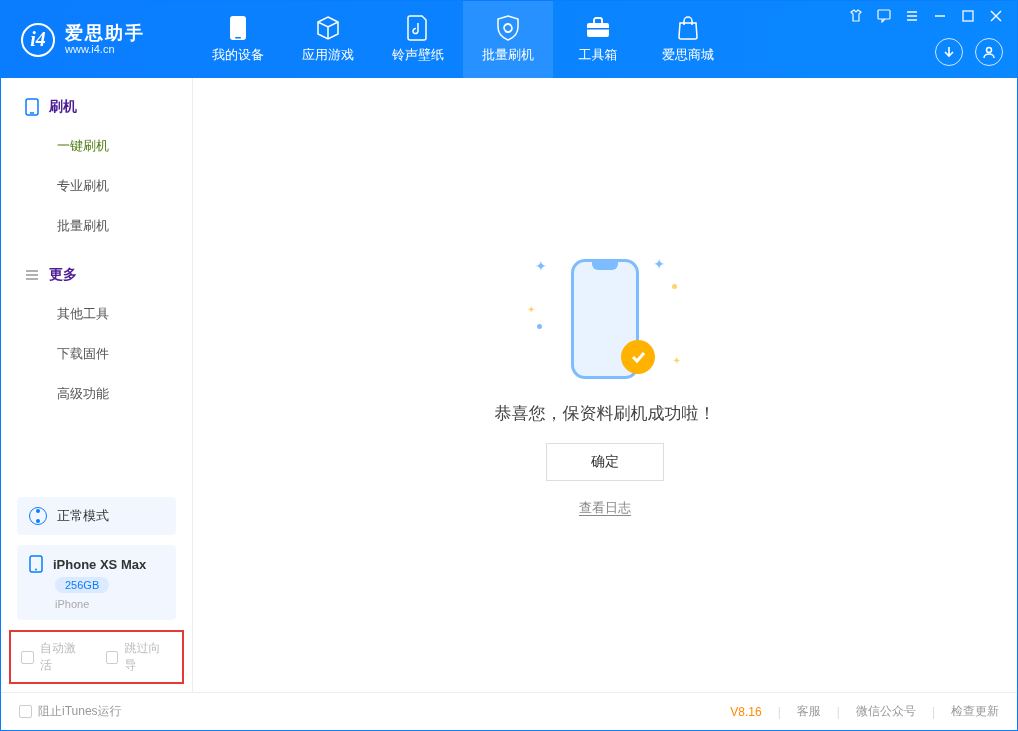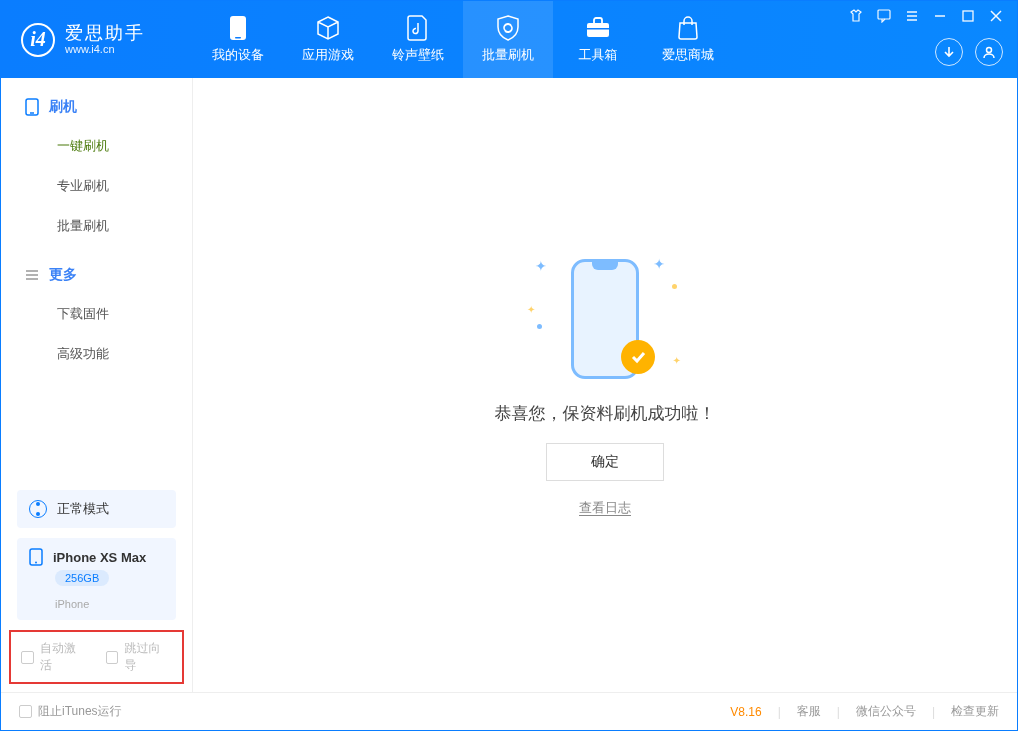--- a/index.html
+++ b/index.html
@@ -1,52 +1,52 @@
 <!DOCTYPE html>
 <html><head>
 <meta charset="utf-8">
 <style>
 * { margin: 0; padding: 0; box-sizing: border-box; font-family: "Microsoft YaHei", Arial, sans-serif; }
 body { width: 1018px; height: 731px; background: #fff; border: 1px solid #0a7dff; overflow: hidden; }
 .header { height: 77px; background: linear-gradient(to right, #0a7dff, #0a88ff); display: flex; align-items: stretch; color: #fff; }
 .logo-area { width: 192px; display: flex; align-items: center; padding-left: 20px; }
 .logo-icon { width: 34px; height: 34px; border: 2.5px solid #fff; border-radius: 50%; display: flex; align-items: center; justify-content: center; font-family: Georgia, serif; font-style: italic; font-weight: bold; font-size: 20px; margin-right: 10px; }
-.logo-text .cn { font-size: 18px; font-weight: normal; letter-spacing: 2px; line-height: 1.1; }
+.logo-text .cn { font-size: 18px; font-weight: bold; letter-spacing: 2px; line-height: 1.1; }
 .logo-text .en { font-size: 11px; opacity: 0.9; }
 .nav-tabs { display: flex; }
 .nav-tab { width: 90px; display: flex; flex-direction: column; align-items: center; justify-content: center; gap: 5px; cursor: pointer; font-size: 13px; position: relative; }
 .nav-tab.active { background: rgba(255,255,255,0.12); }
 .nav-tab .tab-icon { width: 26px; height: 26px; display: flex; align-items: center; justify-content: center; }
 .nav-tab svg { fill: #fff; }
 .header-right { margin-left: auto; display: flex; flex-direction: column; justify-content: space-between; padding: 8px 14px 12px 0; align-items: flex-end; }
 .win-controls { display: flex; gap: 14px; align-items: center; }
 .win-btn { width: 14px; height: 14px; cursor: pointer; display: flex; align-items: center; justify-content: center; opacity: 0.95; }
 .win-btn svg { stroke: #fff; fill: none; }
 .user-icons { display: flex; gap: 12px; }
 .circle-icon { width: 28px; height: 28px; border: 1.5px solid rgba(255,255,255,0.8); border-radius: 50%; display: flex; align-items: center; justify-content: center; cursor: pointer; }
 .circle-icon svg { stroke: #fff; fill: none; }
 
 .body-area { display: flex; height: 614px; }
 .sidebar { width: 192px; border-right: 1px solid #eee; display: flex; flex-direction: column; }
 .side-section { padding: 14px 0 0 0; }
-.side-header { display: flex; align-items: center; gap: 10px; padding: 6px 24px 10px; font-size: 14px; color: #3b82f6; font-weight: bold; }
+.side-header { display: flex; align-items: center; gap: 10px; padding: 6px 24px 10px; font-size: 14px; color: #4c1d95; font-weight: bold; }
 .side-header svg { flex-shrink: 0; }
 .side-item { padding: 11px 0 11px 56px; font-size: 13px; color: #555; cursor: pointer; }
 .side-item.active { color: #4d7c0f; }
 .side-spacer { flex: 1; }
 .mode-box { margin: 0 16px 10px; background: #f1f6ff; border-radius: 4px; padding: 10px 12px; display: flex; align-items: center; gap: 10px; font-size: 13px; color: #333; }
 .mode-icon { width: 18px; height: 18px; border: 1.5px solid #0a7dff; border-radius: 50%; position: relative; }
 .mode-icon::before, .mode-icon::after { content: ""; position: absolute; width: 4px; height: 4px; background: #0a7dff; border-radius: 50%; }
 .mode-icon::before { top: 1px; left: 6px; }
 .mode-icon::after { bottom: 1px; right: 6px; }
 .device-box { margin: 0 16px 10px; background: #f1f6ff; border-radius: 4px; padding: 10px 12px; }
 .device-row { display: flex; align-items: center; gap: 10px; }
 .device-name { font-size: 13px; font-weight: bold; color: #333; }
 .storage-pill { display: inline-block; background: #dbeafe; color: #0a7dff; font-size: 11px; padding: 2px 10px; border-radius: 10px; margin-top: 4px; margin-left: 26px; }
-.device-sub { font-size: 11px; color: #aaa; margin-left: 26px; margin-top: 12px; }
+.device-sub { font-size: 11px; color: #aaa; margin-left: 26px; margin-top: 5px; }
 .opt-box { margin: 0 8px 8px; border: 2px solid #e53935; padding: 8px 10px; display: flex; gap: 18px; align-items: flex-end; }
 .opt-item { display: flex; align-items: center; gap: 6px; font-size: 12px; color: #bbb; }
 .chk { width: 13px; height: 13px; border: 1px solid #ccc; border-radius: 2px; }
 
 .main { flex: 1; display: flex; flex-direction: column; align-items: center; justify-content: center; gap: 18px; position: relative; }
 .illustration { width: 160px; height: 130px; position: relative; display: flex; align-items: center; justify-content: center; }
 .phone { width: 68px; height: 120px; border: 3px solid #7dbcff; border-radius: 14px; background: #e8f3ff; position: relative; }
 .notch { position: absolute; top: 0; left: 50%; transform: translateX(-50%); width: 26px; height: 8px; background: #7dbcff; border-radius: 0 0 6px 6px; }
 .badge { position: absolute; right: 30px; bottom: 10px; width: 34px; height: 34px; background: #ffb300; border-radius: 50%; display: flex; align-items: center; justify-content: center; }
 .badge svg { stroke: #fff; fill: none; stroke-width: 3; }
@@ -202,20 +202,21 @@
     </div>
     <div class="side-section">
       <div class="side-header">
         <svg width="14" height="14" viewBox="0 0 14 14">
             <line x1="1" y1="3" x2="13" y2="3" stroke="#999" stroke-width="1.5"></line>
             <line x1="1" y1="7" x2="13" y2="7" stroke="#999" stroke-width="1.5"></line>
             <line x1="1" y1="11" x2="13" y2="11" stroke="#999" stroke-width="1.5"></line>
           </svg>
         <span>更多</span>
       </div>
+      <div class="side-item">其他工具</div>
       <div class="side-item">下载固件</div>
       <div class="side-item">高级功能</div>
     </div>
     <div class="side-spacer"></div>
     <div class="mode-box">
       <span class="mode-icon"></span>
       <span>正常模式</span>
     </div>
     <div class="device-box">
       <div class="device-row">

